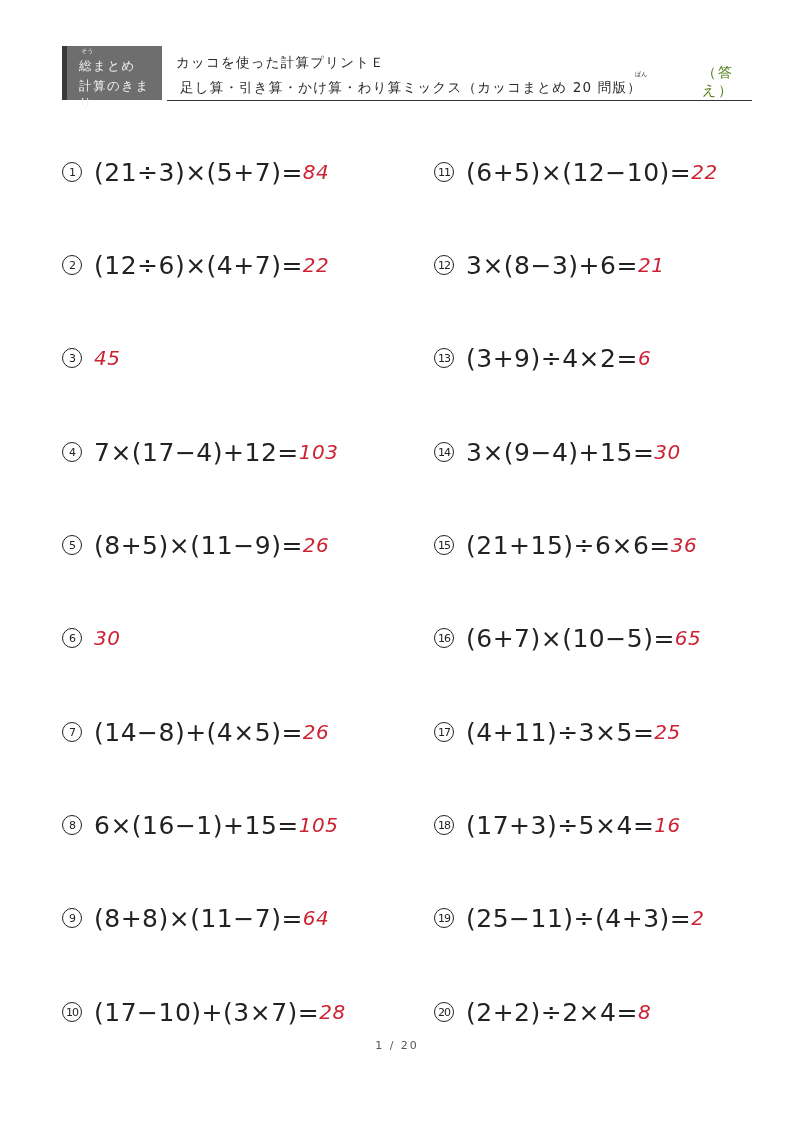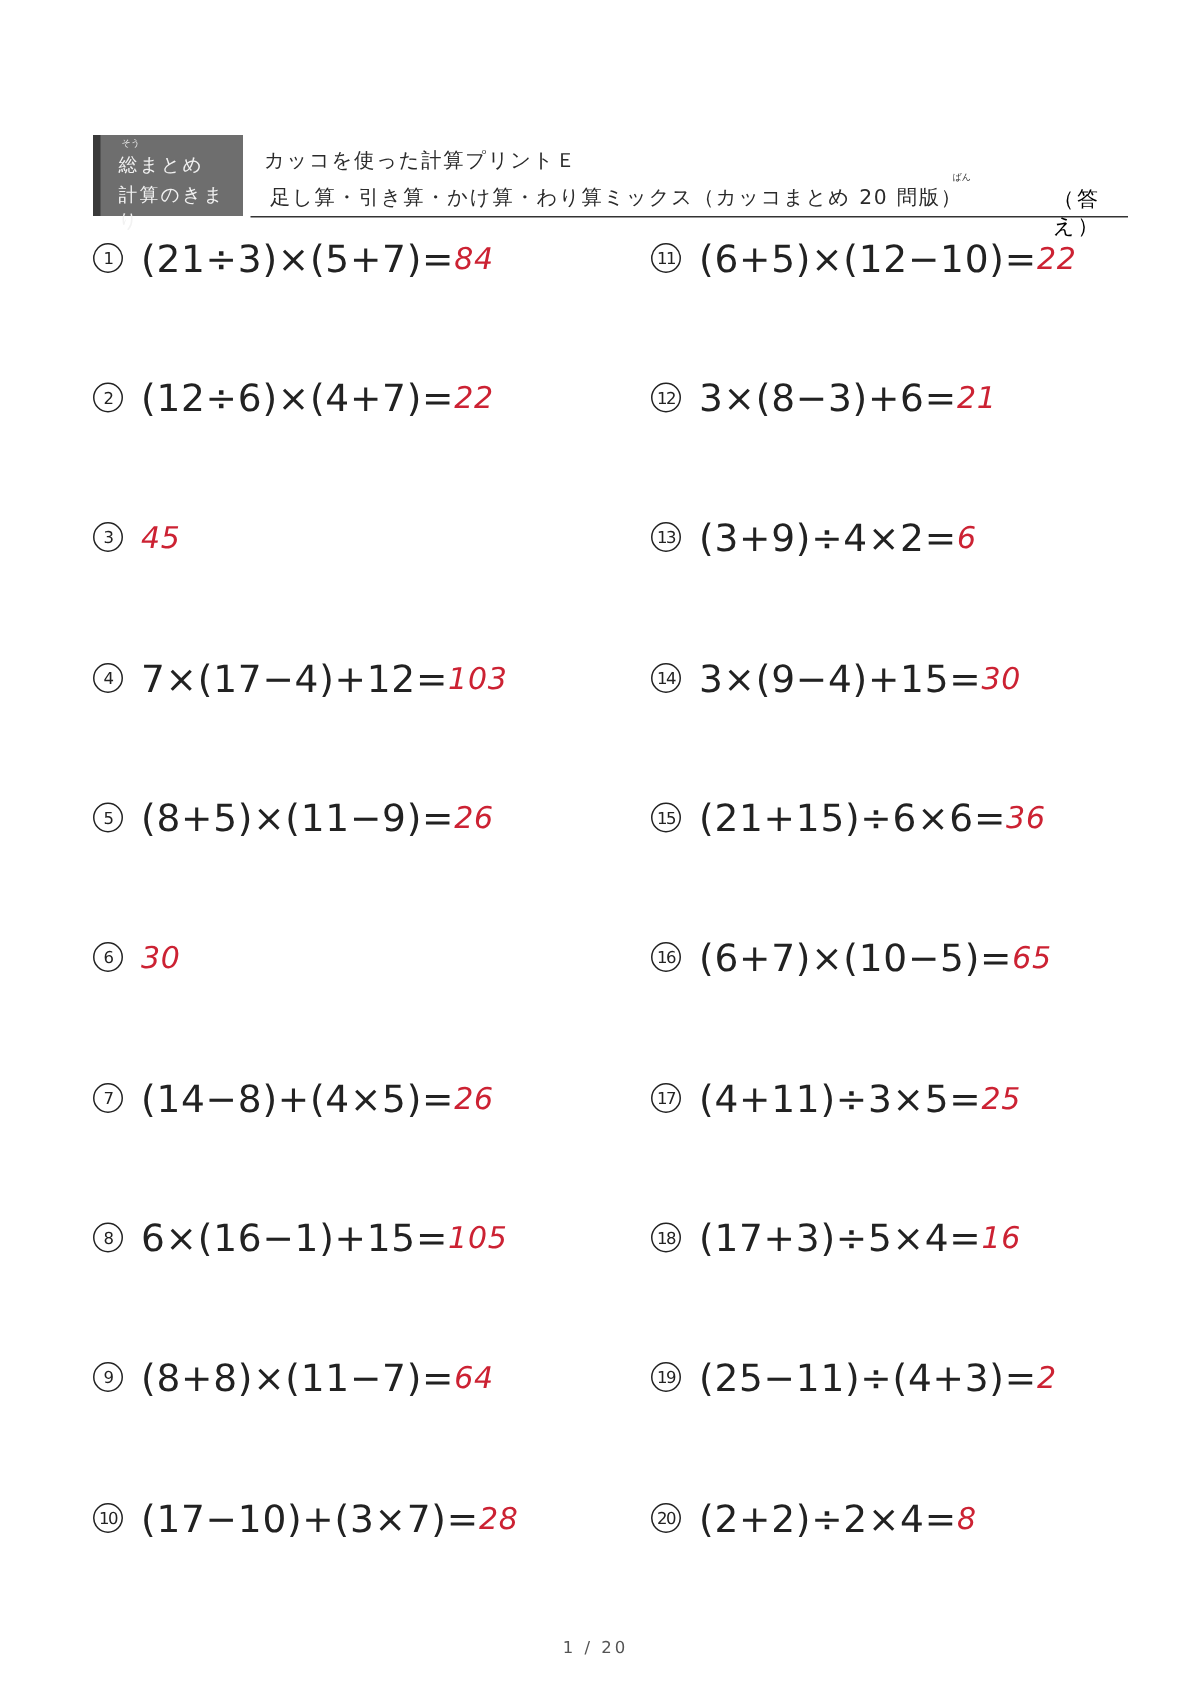--- a/index.html
+++ b/index.html
@@ -1,51 +1,51 @@
 <!DOCTYPE html>
 <html><head>
 <meta charset="utf-8">
 <style>
   html, body { margin: 0; padding: 0; background: #ffffff; }
   body {
     width: 794px; height: 1123px; position: relative; overflow: hidden;
     font-family: "DejaVu Sans", sans-serif; color: #2a2a2a;
   }
-  .header { position: absolute; left: 62px; top: 46px; width: 690px; height: 54px; margin-top: 44px; }
+  .header { position: absolute; left: 62px; top: 46px; width: 690px; height: 54px; }
   .badge {
     position: absolute; left: 0; top: 0; width: 100px; height: 54px;
     background: #6e6e6e; border-left: 5px solid #3a3a3a; box-sizing: border-box;
     color: #f2f2f2; font-size: 12.5px; letter-spacing: 1.5px;
   }
   .badge .ruby { position: absolute; left: 14px; top: 1px; font-size: 6px; color: #e8e8e8; letter-spacing: 0; }
   .badge .l1 { position: absolute; left: 12px; top: 12px; }
   .badge .l2 { position: absolute; left: 12px; top: 32px; }
   .title { position: absolute; left: 114px; top: 8px; font-size: 13.5px; color: #2a2a2a; letter-spacing: 1.2px; }
   .subtitle { position: absolute; left: 118px; top: 33px; font-size: 13.5px; color: #2a2a2a; letter-spacing: 1.2px; white-space: nowrap; }
   .subtitle .ruby-ban { position: absolute; font-size: 6px; left: 455px; top: -9px; letter-spacing: 0; }
   .underline { position: absolute; left: 105px; top: 54px; width: 585px; height: 1px; background: #333; }
-  .answer-tag { position: absolute; left: 640px; top: 34px; font-size: 14px; color: #000000; letter-spacing: 2px; }
+  .answer-tag { position: absolute; left: 640px; top: 18px; font-size: 14px; color: #4d7c0f; letter-spacing: 2px; }
 
   .problems { position: absolute; left: 62px; top: 150px; width: 720px; }
   .col { position: absolute; top: 0; width: 370px; }
   .col.left { left: 0; }
   .col.right { left: 372px; }
   .row {
     position: absolute; left: 0; height: 44px; white-space: nowrap;
     display: flex; align-items: center;
   }
   .num {
     display: inline-flex; align-items: center; justify-content: center;
     width: 20px; height: 20px; border: 1.3px solid #222; border-radius: 50%;
     font-size: 11px; color: #222; box-sizing: border-box; margin-right: 12px;
     letter-spacing: -1px;
   }
   .expr { font-size: 25px; color: #222; letter-spacing: 0.5px; }
   .ans { font-size: 20px; color: #cc2233; letter-spacing: 0.5px; font-style: italic; }
-  .footer { position: absolute; left: 0; width: 794px; top: 1092px; text-align: center; font-size: 11px; color: #555; letter-spacing: 2px; }
+  .footer { position: absolute; left: 0; width: 794px; top: 1039px; text-align: center; font-size: 11px; color: #555; letter-spacing: 2px; }
 </style>
 </head>
 <body>
 
 <div class="header">
   <div class="badge">
     <span class="ruby">そう</span>
     <span class="l1">総まとめ</span>
     <span class="l2">計算のきまり</span>
   </div>

